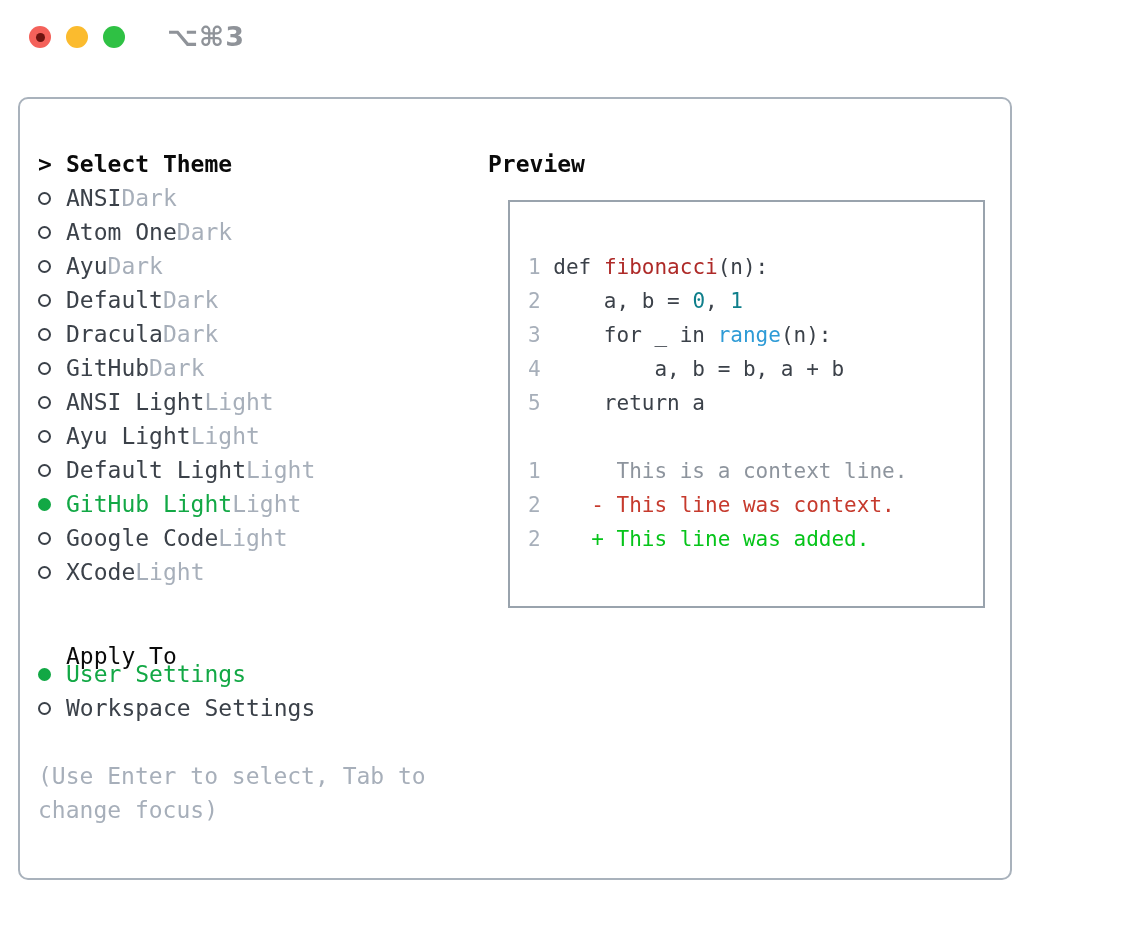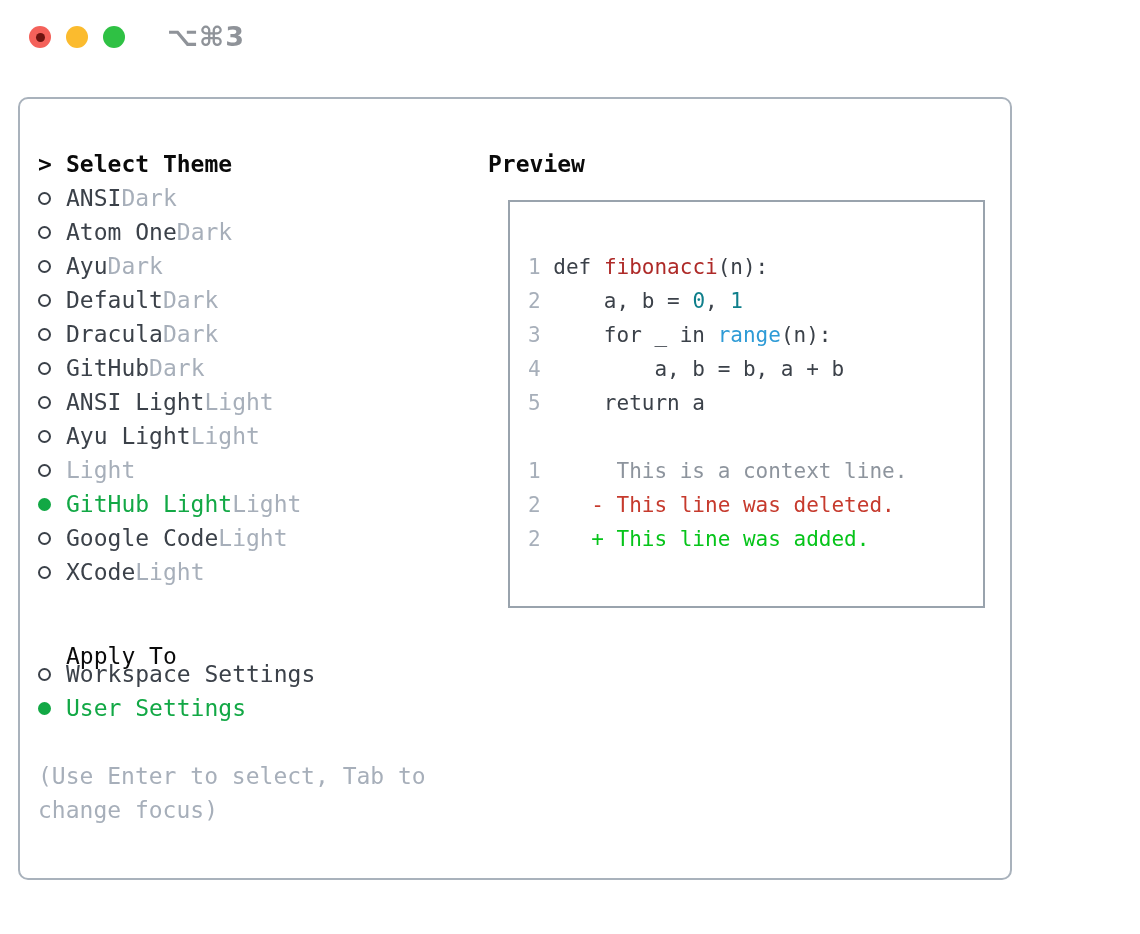--- a/index.html
+++ b/index.html
@@ -78,51 +78,51 @@
       </div>
       <div id="theme-items">
           <div class="row"><span class="marker"><span class="bullet"></span></span><span class="iname">ANSI</span> <span class="tag">Dark</span></div>
           <div class="row"><span class="marker"><span class="bullet"></span></span><span class="iname">Atom One</span> <span class="tag">Dark</span></div>
           <div class="row"><span class="marker"><span class="bullet"></span></span><span class="iname">Ayu</span> <span class="tag">Dark</span></div>
           <div class="row"><span class="marker"><span class="bullet"></span></span><span class="iname">Default</span> <span class="tag">Dark</span></div>
           <div class="row"><span class="marker"><span class="bullet"></span></span><span class="iname">Dracula</span> <span class="tag">Dark</span></div>
           <div class="row"><span class="marker"><span class="bullet"></span></span><span class="iname">GitHub</span> <span class="tag">Dark</span></div>
           <div class="row"><span class="marker"><span class="bullet"></span></span><span class="iname">ANSI Light</span> <span class="tag">Light</span></div>
           <div class="row"><span class="marker"><span class="bullet"></span></span><span class="iname">Ayu Light</span> <span class="tag">Light</span></div>
-          <div class="row"><span class="marker"><span class="bullet"></span></span> <span class="tag">Light</span></div>
+          <div class="row"><span class="marker"><span class="bullet"></span></span><span class="iname">Default Light</span> <span class="tag">Light</span></div>
           <div class="row"><span class="marker"><span class="bullet filled"></span></span><span class="iname sel">GitHub Light</span> <span class="tag">Light</span></div>
           <div class="row"><span class="marker"><span class="bullet"></span></span><span class="iname">Google Code</span> <span class="tag">Light</span></div>
           <div class="row"><span class="marker"><span class="bullet"></span></span><span class="iname">XCode</span> <span class="tag">Light</span></div>
         </div>
       <div class="row"></div>
       <div class="row">
         <span class="marker"></span>
         <span class="section-ttl">Apply To</span>
       </div>
       <div id="apply-items">
+          <div class="row"><span class="marker"><span class="bullet filled"></span></span><span class="iname sel">User Settings</span></div>
           <div class="row"><span class="marker"><span class="bullet"></span></span><span class="iname">Workspace Settings</span></div>
-          <div class="row"><span class="marker"><span class="bullet filled"></span></span><span class="iname sel">User Settings</span></div>
         </div>
       <div class="row"></div>
       <div id="hint-lines">
           <div class="row hint">(Use Enter to select, Tab to</div>
           <div class="row hint">change focus)</div>
         </div>
     </div>
 
     <div class="preview-title">Preview</div>
 
     <div class="preview-box">
       <div class="code" id="preview-code">
           <div class="code-line"><span class="tok-ln">1</span><span class="tok-code"> def </span><span class="tok-fn">fibonacci</span><span class="tok-code">(n):</span></div>
           <div class="code-line"><span class="tok-ln">2</span><span class="tok-code">     a, b = </span><span class="tok-num">0</span><span class="tok-code">, </span><span class="tok-num">1</span></div>
           <div class="code-line"><span class="tok-ln">3</span><span class="tok-code">     for _ in </span><span class="tok-builtin">range</span><span class="tok-code">(n):</span></div>
           <div class="code-line"><span class="tok-ln">4</span><span class="tok-code">         a, b = b, a + b</span></div>
           <div class="code-line"><span class="tok-ln">5</span><span class="tok-code">     return a</span></div>
           <div class="code-line">&nbsp;</div>
           <div class="code-line"><span class="tok-ln">1</span><span class="tok-ctx">      This is a context line.</span></div>
-          <div class="code-line"><span class="tok-ln">2</span><span class="tok-del">    - This line was deleted.</span></div>
+          <div class="code-line"><span class="tok-ln">2</span><span class="tok-del">    - This line was context.</span></div>
           <div class="code-line"><span class="tok-ln">2</span><span class="tok-add">    + This line was added.</span></div>
         </div>
     </div>
 
   </div>
 </div>
 
 </body></html>

